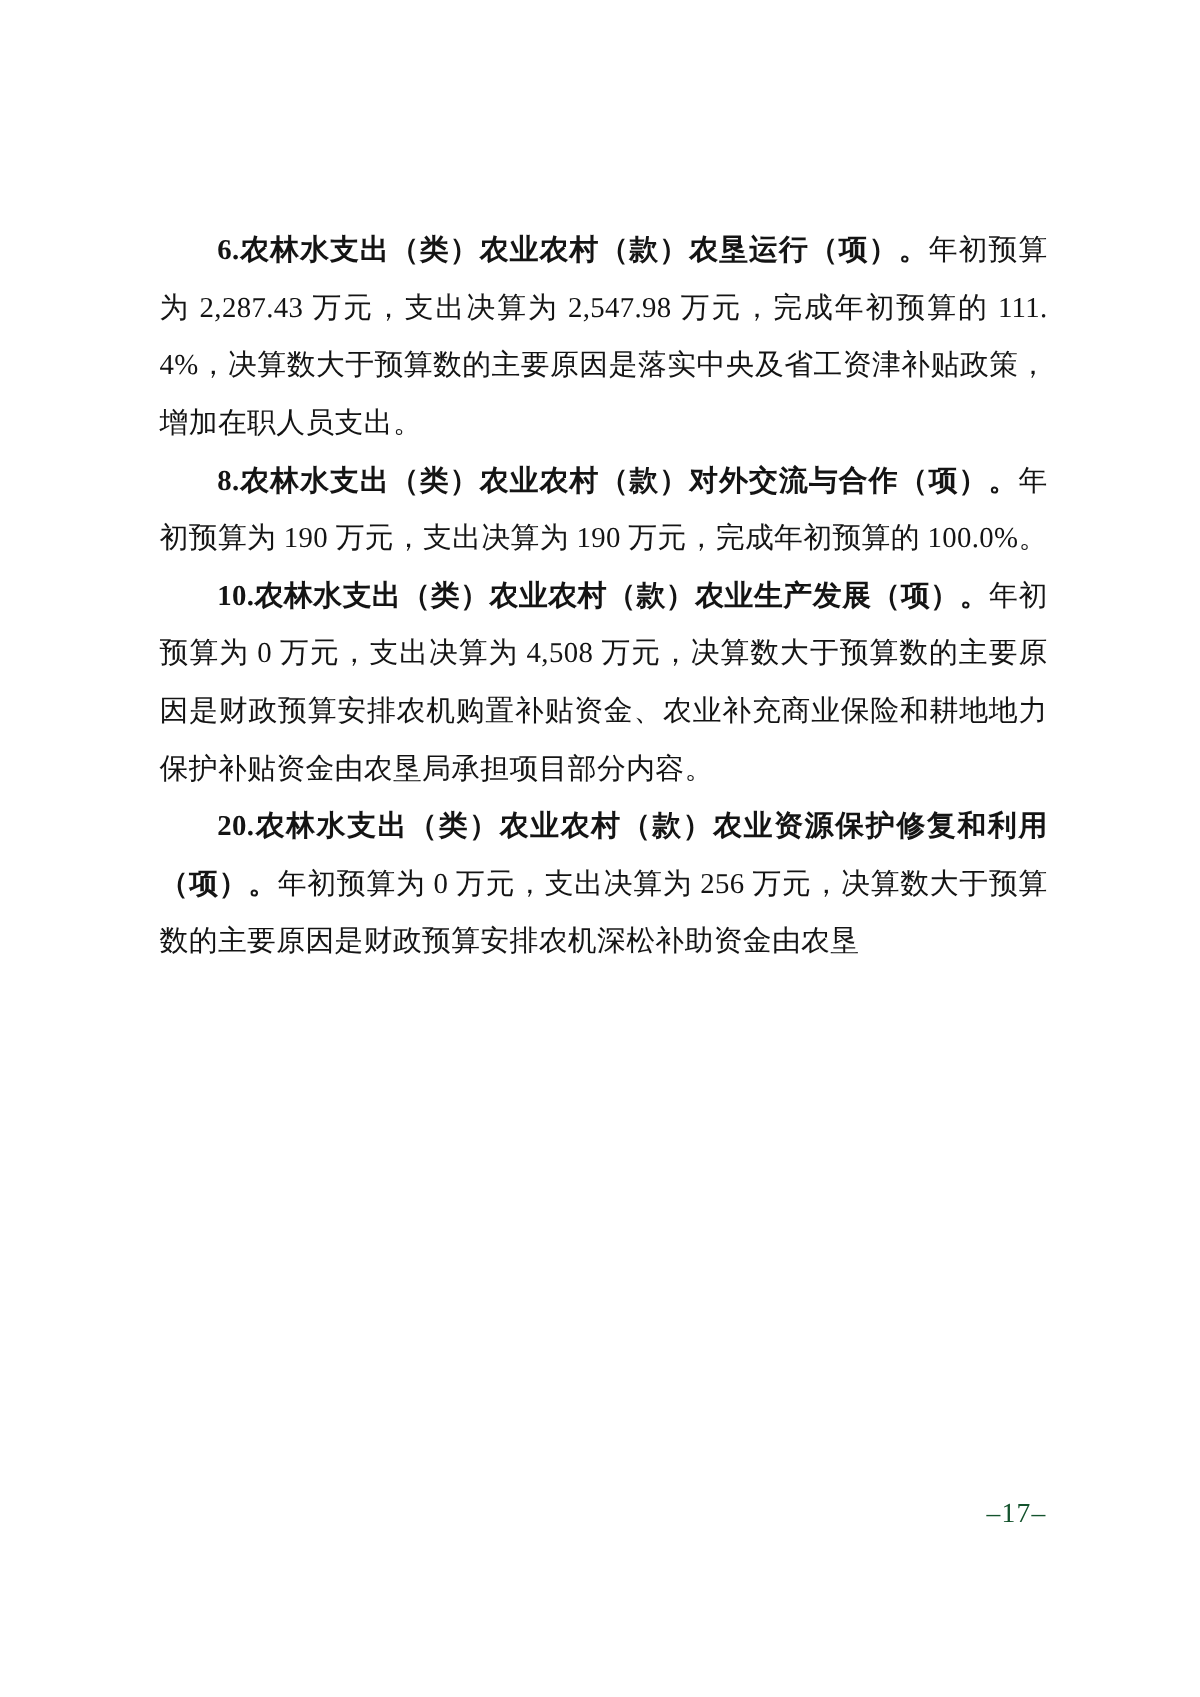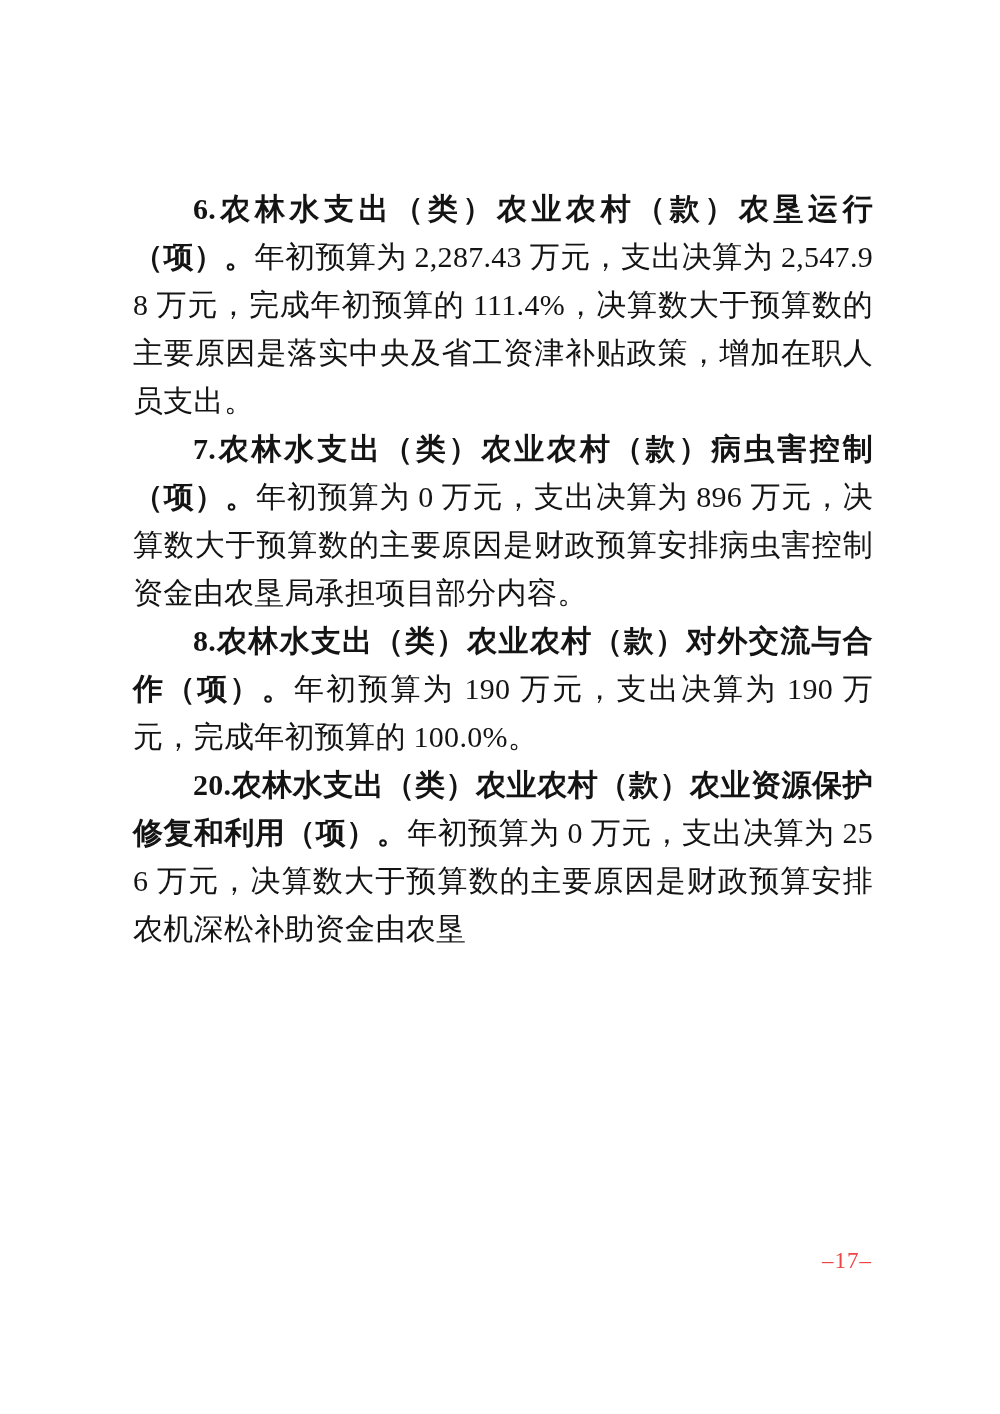--- a/index.html
+++ b/index.html
@@ -15,53 +15,53 @@
     width: 1000px; height: 1414px;
     background: #ffffff;
   }
   .content {
     position: absolute;
     left: 133px; top: 185px;
     width: 740px;
   }
   .para {
     margin: 0;
-    font-size: 30px;
+    font-size: 24px;
     line-height: 48px;
     text-indent: 2em;
     text-align: justify;
     text-justify: inter-character;
     letter-spacing: 0.3px;
     word-break: break-all;
   }
   .para .h {
     font-weight: bold;
   }
   .pagenum {
     position: absolute;
     top: 1247px;
     right: 128px;
     font-size: 23px;
     line-height: 28px;
     letter-spacing: 1px;
-    color: #ef4444;
+    color: #14532d;
   }
 </style>
 </head>
 <body>
 
 <div class="page">
   <div class="content">
 
     <p class="para"><span class="h">6.农林水支出（类）农业农村（款）农垦运行（项）。</span><span>年初预算为 2,287.43 万元，支出决算为 2,547.98 万元，完成年初预算的 111.4%，决算数大于预算数的主要原因是落实中央及省工资津补贴政策，增加在职人员支出。</span></p>
 
-    <p class="para"><span class="h">7.农林水支出（类）农业农村（款）病虫害控制（项）。</span><span>年初预算为 0 万元，支出决算为 896 万元，决算数大于预算数的主要原因是财政预算安排病虫害控制资金由农垦局承担项目部分内容。</span></p>
 
     <p class="para"><span class="h">8.农林水支出（类）农业农村（款）对外交流与合作（项）。</span><span>年初预算为 190 万元，支出决算为 190 万元，完成年初预算的 100.0%。</span></p>
 
 
+    <p class="para"><span class="h">10.农林水支出（类）农业农村（款）农业生产发展（项）。</span><span>年初预算为 0 万元，支出决算为 4,508 万元，决算数大于预算数的主要原因是财政预算安排农机购置补贴资金、农业补充商业保险和耕地地力保护补贴资金由农垦局承担项目部分内容。</span></p>
 
     <p class="para"><span class="h">20.农林水支出（类）农业农村（款）农业资源保护修复和利用（项）。</span><span>年初预算为 0 万元，支出决算为 256 万元，决算数大于预算数的主要原因是财政预算安排农机深松补助资金由农垦</span></p>
 
   </div>
 
   <div class="pagenum">–17–</div>
 </div>
 
 </body></html>

